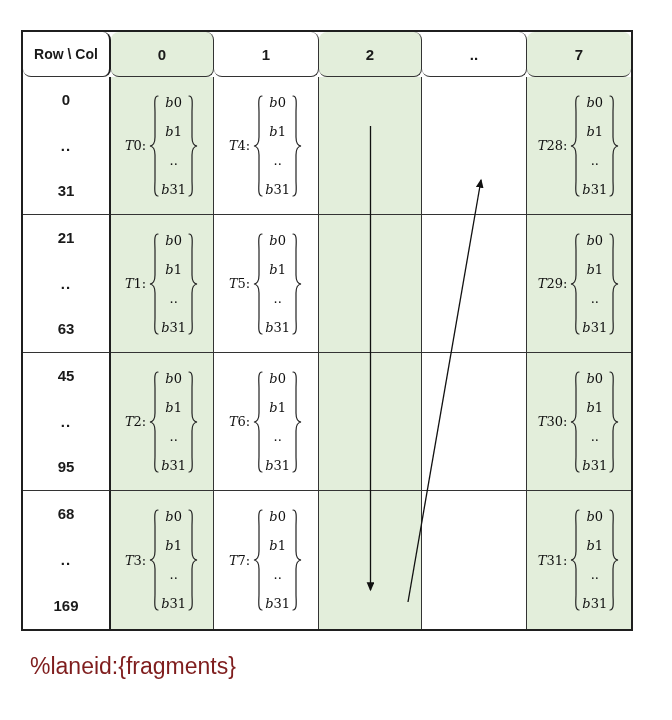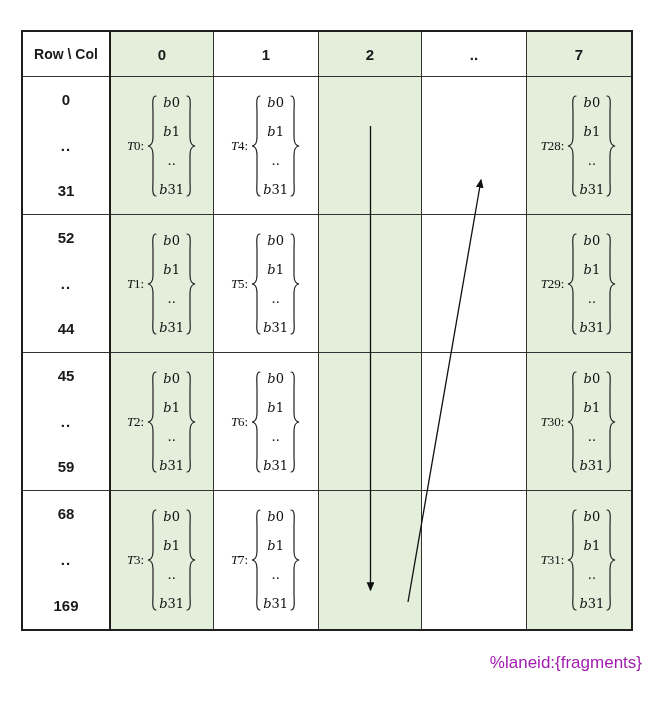--- a/index.html
+++ b/index.html
@@ -8,35 +8,35 @@
   .mtable{position:absolute;left:21px;top:30px;width:612px;height:601px;
           border:2px solid #1f1f1f;background:#fff;box-sizing:border-box;
           display:grid;grid-template-columns:88px 103px 105px 103px 105px 1fr;
           grid-template-rows:45px repeat(4,1fr);}
   .cell{border-right:1.5px solid #333;border-bottom:1.5px solid #333;
         display:flex;align-items:center;justify-content:center;box-sizing:border-box;}
   .cell.c1{border-right:2px solid #1f1f1f;}
   .cell.lastcol{border-right:none;}
   .cell.lastrow{border-bottom:none;}
   .g{background:#e3eedb;}
-  .th{font-weight:bold;font-size:15px;}
+  .th{font-weight:bold;font-size:15px;border-radius:8px;}
   .corner{font-size:14px;}
   .rowlab{flex-direction:column;justify-content:space-between;
           padding:14px 0 15px 0;font-weight:bold;font-size:15px;}
   .rowlab .dots{letter-spacing:1px;}
   .fragment{display:flex;align-items:center;font-family:"DejaVu Serif",serif;
             font-size:13px;color:#111;}
-  .flabel{margin-right:2px;white-space:nowrap;font-family:Liberation Serif, serif;}
+  .flabel{margin-right:2px;white-space:nowrap;}
   .entries{display:flex;flex-direction:column;justify-content:space-between;
            align-items:center;height:100px;padding:2px 1px;}
   .entries span{line-height:1;text-align:center;}
   .fragment i{font-style:italic;}
   .arrows{position:absolute;left:0;top:0;pointer-events:none;}
-  .caption{position:absolute;left:30px;top:653px;width:612px;text-align:right;
-           font-size:17px;color:#a21caf;}
+  .caption{position:absolute;left:30px;top:653px;width:612px;text-align:left;
+           font-size:23px;color:#7f1d1d;}
 </style>
 </head>
 <body>
 
 <div class="canvas">
 
   <div class="mtable">
 
     <div class="cell th corner c1">Row \ Col</div>
     <div class="cell th g">0</div>
@@ -98,23 +98,23 @@
             <span>..</span>
             <span><i>b</i>31</span>
           </div>
           <svg width="12" height="104" viewBox="0 0 12 104">
             <path d="M2 2 C6.5 2 5 11 5 18 L5 43 C5 50 7 51.5 10 52 C7 52.5 5 54 5 61 L5 86 C5 93 6.5 102 2 102" fill="none" stroke="#222" stroke-width="1.2" stroke-linecap="round"></path>
           </svg>
         </div>
       </div>
 
     <div class="cell rowlab c1">
-      <span>52</span>
-      <span class="dots">..</span>
-      <span>44</span>
+      <span>21</span>
+      <span class="dots">..</span>
+      <span>63</span>
     </div>
     <div class="cell g">
         <div class="fragment">
           <span class="flabel"><i>T</i>1:</span>
           <svg width="12" height="104" viewBox="0 0 12 104">
             <path d="M10 2 C5.5 2 7 11 7 18 L7 43 C7 50 5 51.5 2 52 C5 52.5 7 54 7 61 L7 86 C7 93 5.5 102 10 102" fill="none" stroke="#222" stroke-width="1.2" stroke-linecap="round"></path>
           </svg>
           <div class="entries">
             <span><i>b</i>0</span>
             <span><i>b</i>1</span>
@@ -159,21 +159,21 @@
           </div>
           <svg width="12" height="104" viewBox="0 0 12 104">
             <path d="M2 2 C6.5 2 5 11 5 18 L5 43 C5 50 7 51.5 10 52 C7 52.5 5 54 5 61 L5 86 C5 93 6.5 102 2 102" fill="none" stroke="#222" stroke-width="1.2" stroke-linecap="round"></path>
           </svg>
         </div>
       </div>
 
     <div class="cell rowlab c1">
       <span>45</span>
       <span class="dots">..</span>
-      <span>59</span>
+      <span>95</span>
     </div>
     <div class="cell g">
         <div class="fragment">
           <span class="flabel"><i>T</i>2:</span>
           <svg width="12" height="104" viewBox="0 0 12 104">
             <path d="M10 2 C5.5 2 7 11 7 18 L7 43 C7 50 5 51.5 2 52 C5 52.5 7 54 7 61 L7 86 C7 93 5.5 102 10 102" fill="none" stroke="#222" stroke-width="1.2" stroke-linecap="round"></path>
           </svg>
           <div class="entries">
             <span><i>b</i>0</span>
             <span><i>b</i>1</span>

